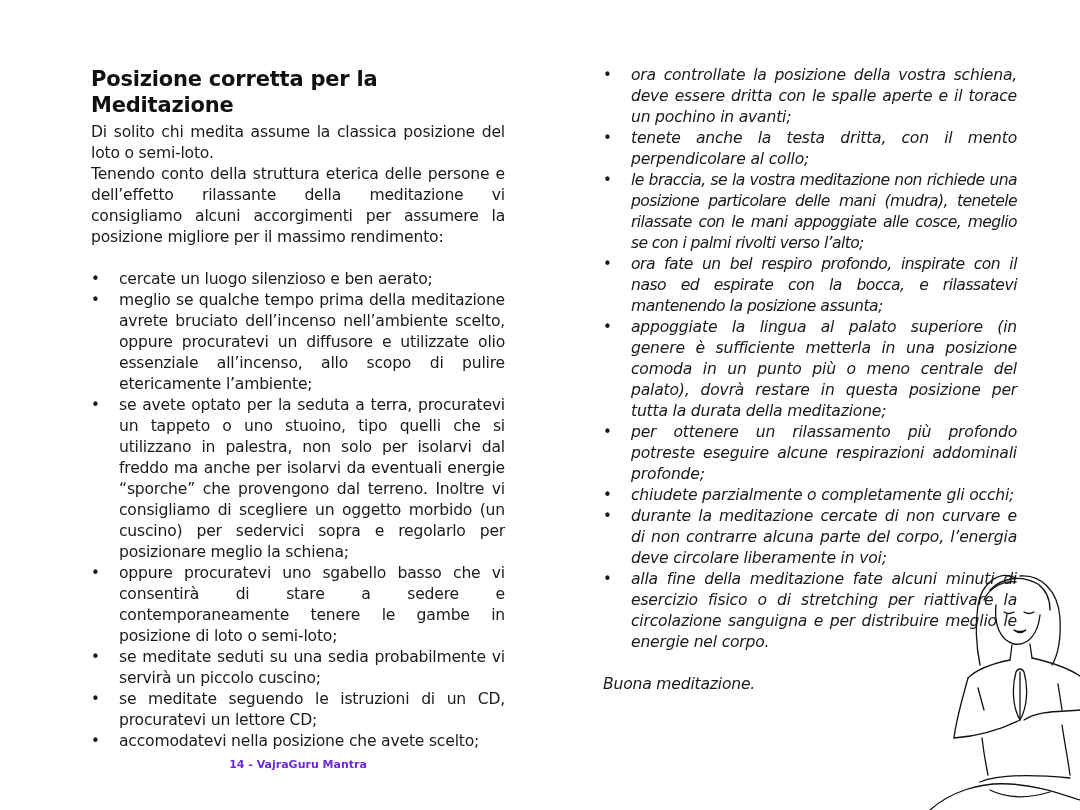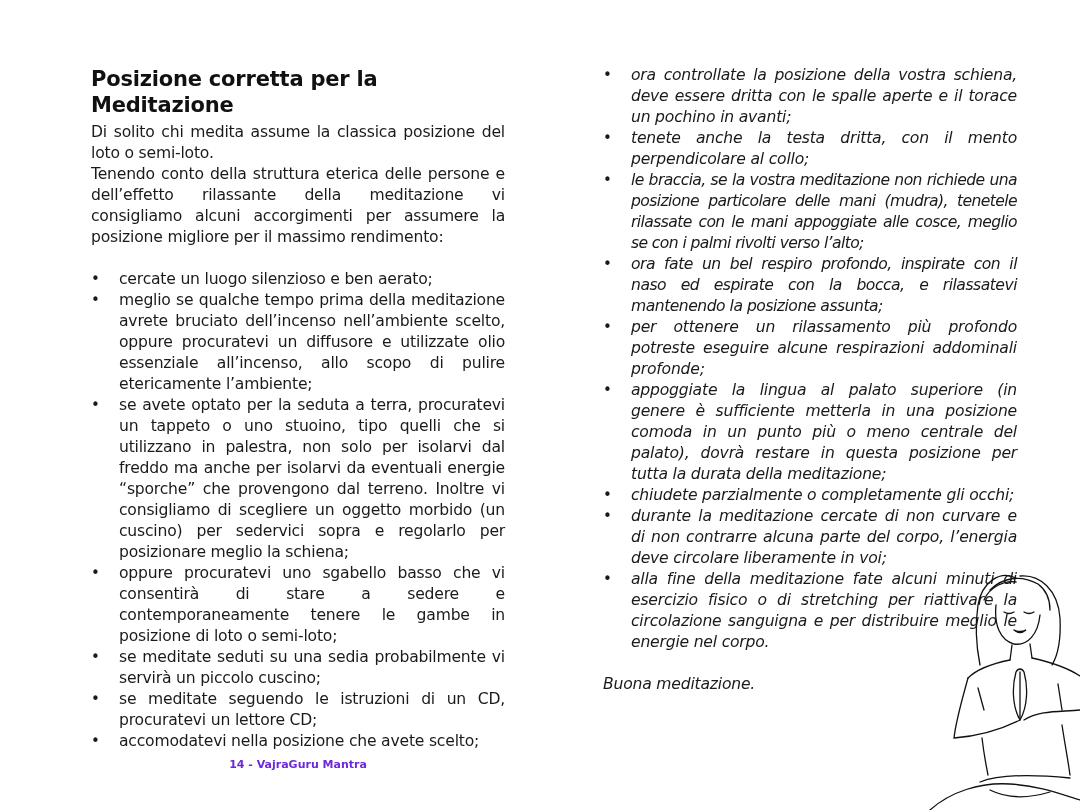--- a/index.html
+++ b/index.html
@@ -44,22 +44,22 @@
   <div class="footer">14 - VajraGuru Mantra</div>
 </div>
 
 <div class="page right">
   <div class="col">
     <ul>
       <li>ora controllate la posizione della vostra schiena, deve essere dritta con le spalle aperte e il torace un pochino in avanti;</li>
       <li>tenete anche la testa dritta, con il mento perpendicolare al collo;</li>
       <li style="letter-spacing:-0.6px;">le braccia, se la vostra meditazione non richiede una posizione particolare delle mani (mudra), tenetele rilassate con le mani appoggiate alle cosce, meglio se con i palmi rivolti verso l’alto;</li>
       <li style="letter-spacing:-0.5px;">ora fate un bel respiro profondo, inspirate con il naso ed espirate con la bocca, e rilassatevi mantenendo la posizione assunta;</li>
+      <li>appoggiate la lingua al palato superiore (in genere è sufficiente metterla in una posizione comoda in un punto più o meno centrale del palato), dovrà restare in questa posizione per tutta la durata della meditazione;</li>
       <li>per ottenere un rilassamento più profondo potreste eseguire alcune respirazioni addominali profonde;</li>
-      <li>appoggiate la lingua al palato superiore (in genere è sufficiente metterla in una posizione comoda in un punto più o meno centrale del palato), dovrà restare in questa posizione per tutta la durata della meditazione;</li>
       <li>chiudete parzialmente o completamente gli occhi;</li>
       <li>durante la meditazione cercate di non curvare e di non contrarre alcuna parte del corpo, l’energia deve circolare liberamente in voi;</li>
       <li>alla fine della meditazione fate alcuni minuti di esercizio fisico o di stretching per riattivare la circolazione sanguigna e per distribuire meglio le energie nel corpo.</li>
     </ul>
     <p class="closing">Buona meditazione.</p>
   </div>
 
   <svg class="figure" viewBox="0 0 160 250" fill="none" stroke="#111" stroke-width="1.3" stroke-linecap="round">
 
     <path d="M96 18 C80 10 62 22 58 45 C55 65 56 85 60 105"></path>

